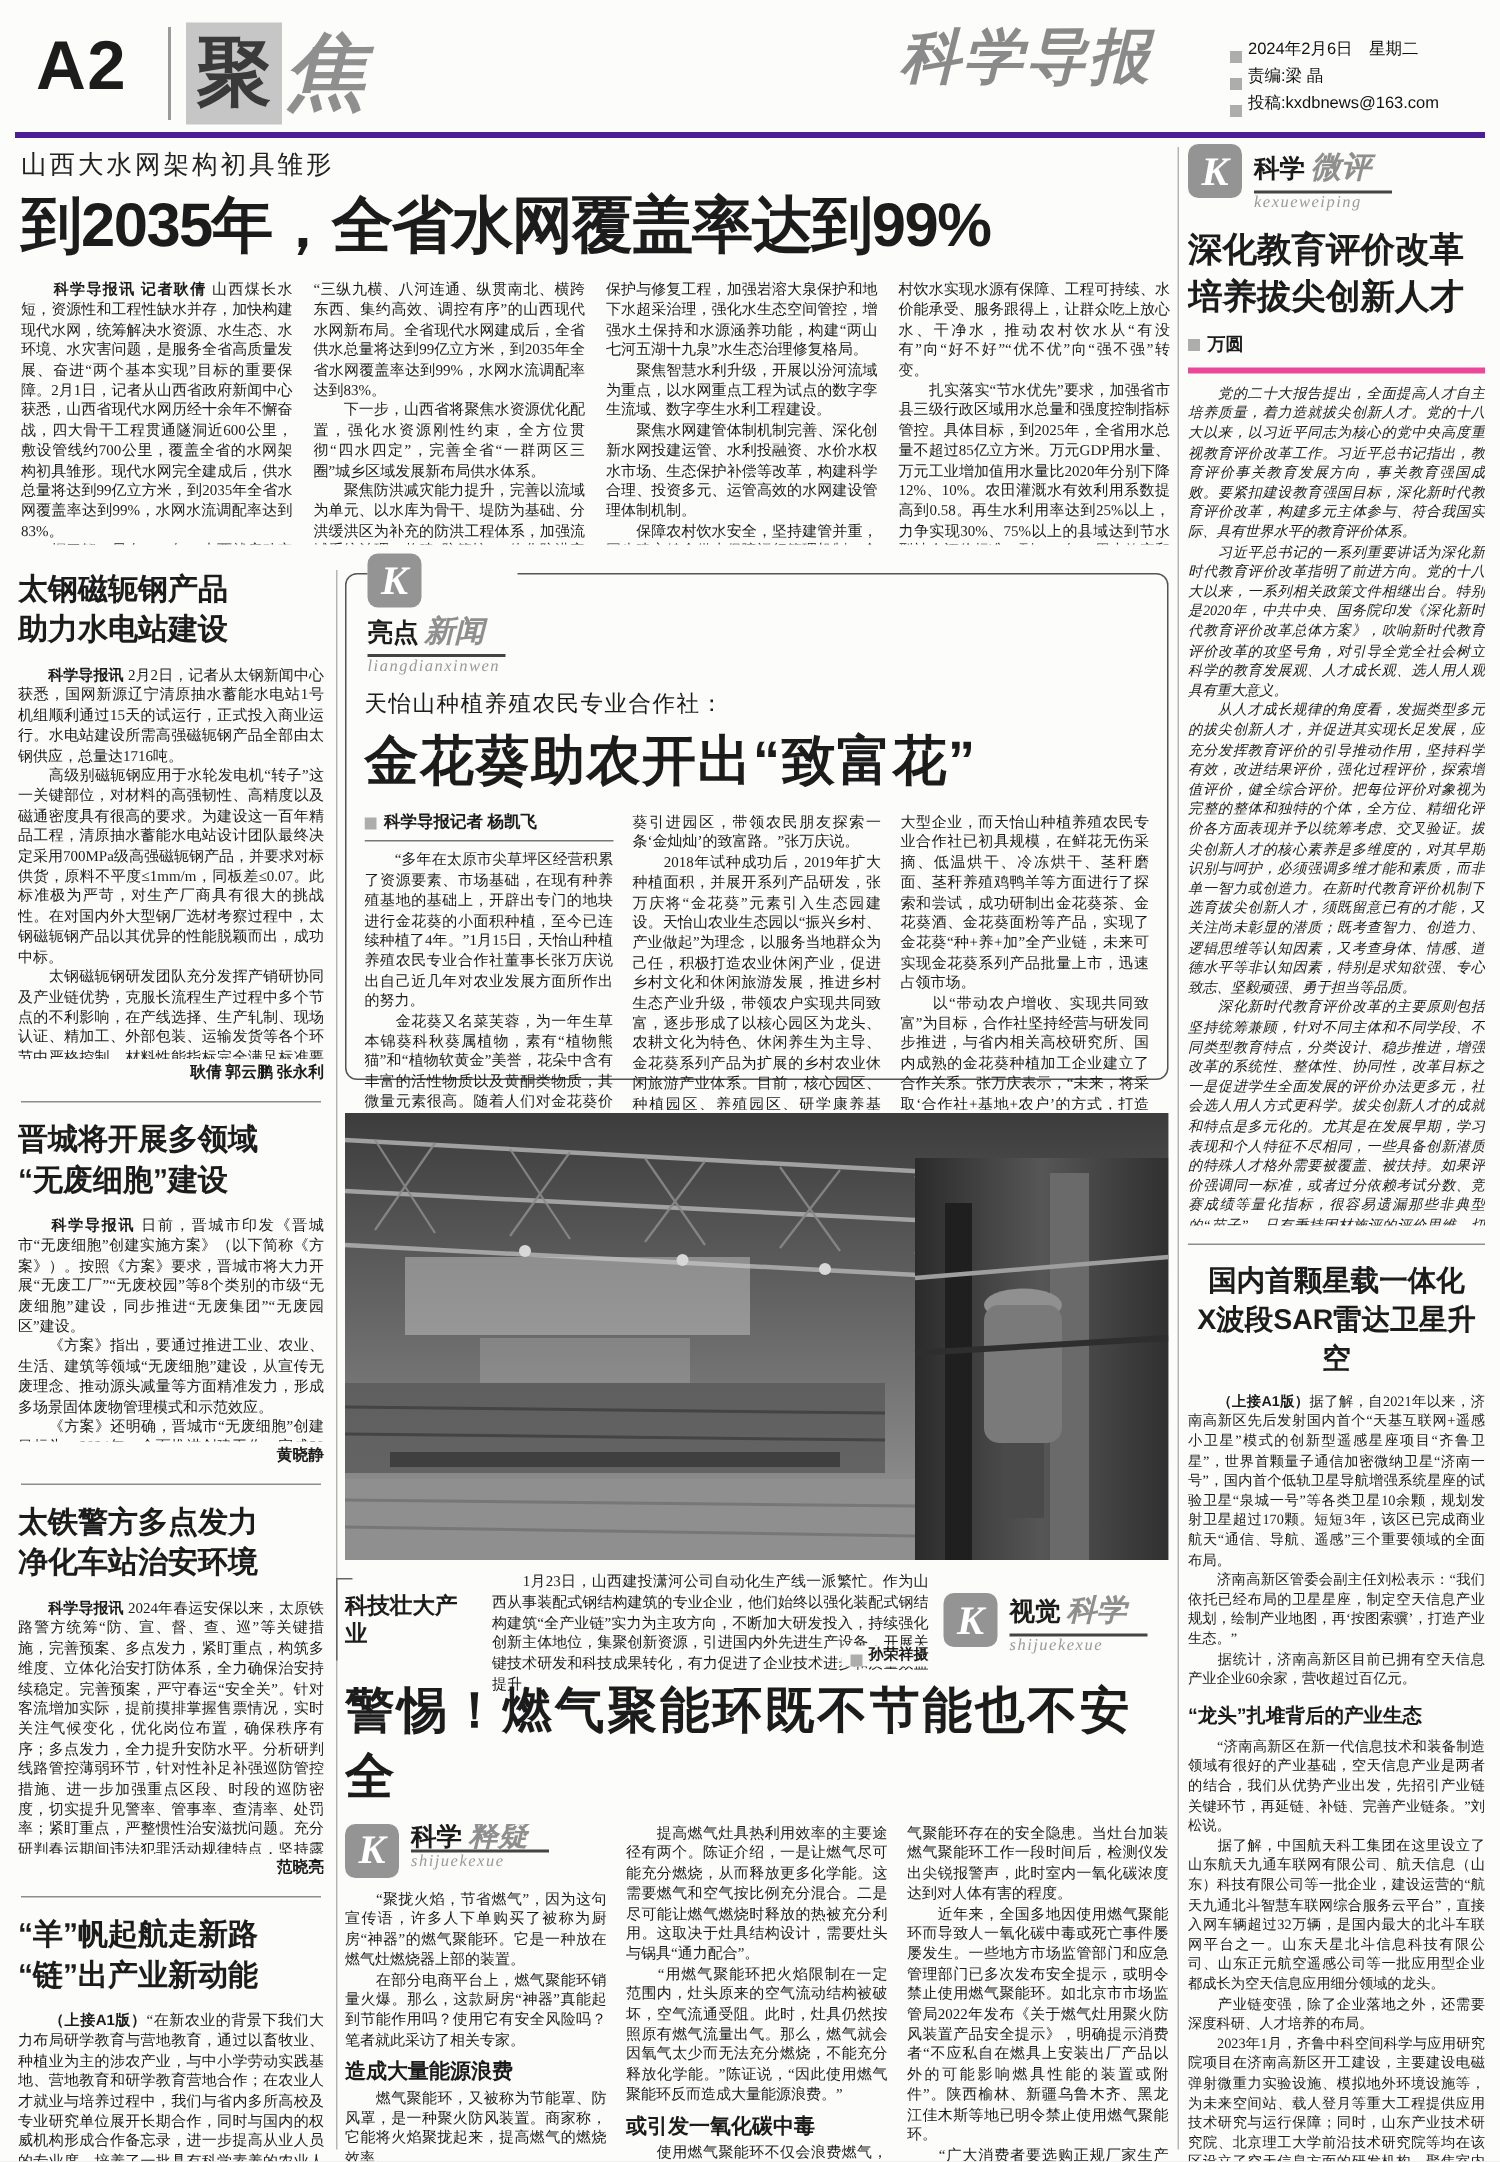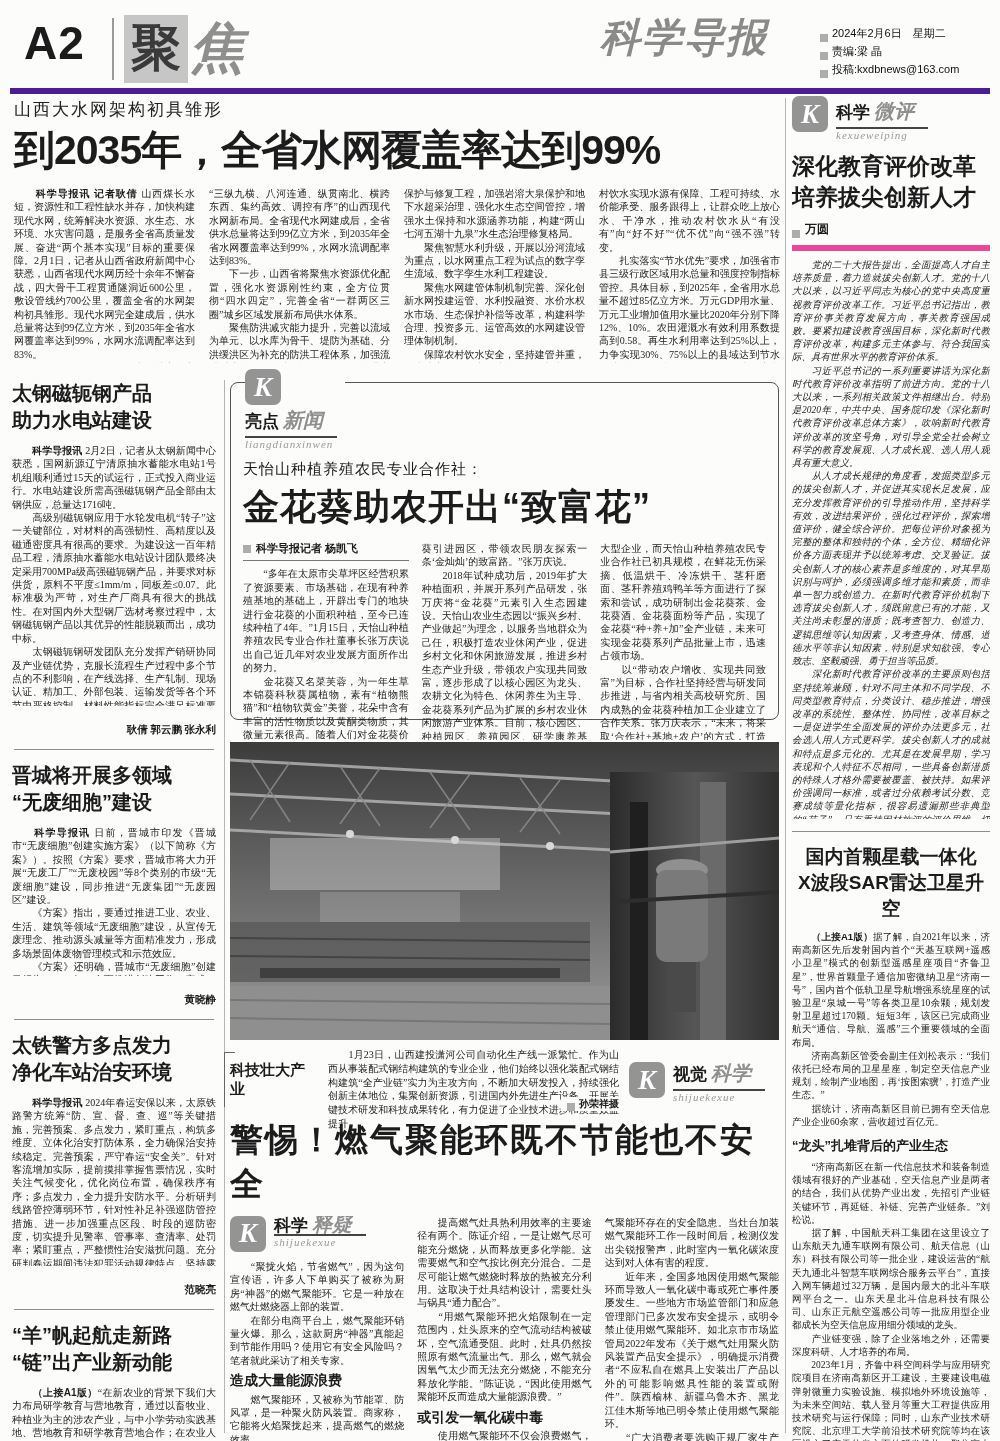--- a/index.html
+++ b/index.html
@@ -2,21 +2,21 @@
 <html><head>
 <meta charset="utf-8">
 <style>
   html,body{margin:0;padding:0;background:#e8e8e8;}
   .page{position:relative;width:1000px;height:1441px;background:#fcfcfb;overflow:hidden;
         font-family:"Liberation Serif","DejaVu Serif",serif;color:#1c1c1c;margin:0 auto;}
   .sans{font-family:"Liberation Sans","DejaVu Sans",sans-serif;}
   .preline{white-space:pre-line;}
   .just{text-align:justify;}
   
-  .hdr{position:absolute;left:10px;top:10px;right:10px;height:78px;border-bottom:6px solid #4c1d95;}
+  .hdr{position:absolute;left:10px;top:10px;right:10px;height:78px;border-bottom:4px solid #4c1d95;}
   .pageno{position:absolute;left:14px;top:6px;font-size:46px;font-weight:bold;letter-spacing:1px;}
   .hdr-vrule{position:absolute;left:102px;top:8px;width:2px;height:62px;background:#9a9a9a;}
   .focus{position:absolute;left:114px;top:2px;display:flex;align-items:center;}
   .focus-box{width:64px;height:68px;background:#c6c6c6;display:flex;align-items:center;justify-content:center;
              font-size:50px;font-weight:900;color:#3a3a3a;}
   .focus-char2{font-size:54px;font-weight:bold;color:#8f8f8f;font-style:italic;margin-left:2px;}
   .masthead{position:absolute;right:222px;top:0;font-size:40px;font-weight:bold;font-style:italic;
             color:#8a8a8a;letter-spacing:2px;}
   .dateblock{position:absolute;right:2px;top:14px;width:168px;font-family:"Liberation Sans",sans-serif;
              font-size:11px;line-height:18px;color:#111;}
@@ -29,21 +29,21 @@
   .main-cols{display:flex;gap:14px;margin-top:12px;height:176px;overflow:hidden;}
   .main-cols .col{flex:1;font-size:10px;line-height:13.4px;}
   .lead{font-weight:bold;font-family:"Liberation Sans",sans-serif;}
   
   .vrule-l{position:absolute;left:224px;top:380px;bottom:8px;width:1px;background:#b5b5b5;}
   .vrule-r{position:absolute;left:785px;top:98px;bottom:8px;width:1px;background:#b5b5b5;}
   
   .left-rail{position:absolute;left:12px;top:378px;width:204px;bottom:0;overflow:hidden;}
   .lr-title{font-size:20px;font-weight:800;line-height:27px;margin:2px 0 10px;}
   .lr-body{font-size:10px;line-height:13.4px;overflow:hidden;}
-  .lr-byline{text-align:right;font-weight:bold;font-size:10.5px;margin-top:17px;}
+  .lr-byline{text-align:right;font-weight:bold;font-size:10.5px;margin-top:2px;}
   .lr-hr{border:none;border-top:1px solid #8d8d8d;margin:12px 2px;}
   
   .klogo{width:36px;height:36px;background:#949494;border-radius:7px;color:#fff;display:flex;align-items:center;
          justify-content:center;font-size:27px;font-weight:bold;font-style:italic;flex:0 0 auto;}
   .brand{display:flex;align-items:flex-start;gap:8px;}
   .brand-txt .line1{display:flex;align-items:baseline;gap:4px;border-bottom:2px solid #444;padding:2px 14px 2px 0;}
   .brand-n1{font-size:17px;font-weight:800;font-family:"Liberation Sans",sans-serif;}
   .brand-n2{font-size:20px;font-weight:bold;font-style:italic;color:#8f8f8f;}
   .brand-py{font-size:11px;font-style:italic;color:#9a9a9a;letter-spacing:1px;}
   
@@ -70,22 +70,22 @@
   
   .gas{position:absolute;left:230px;top:1118px;width:549px;bottom:0;overflow:hidden;}
   .gas-headline{font-size:33px;font-weight:900;letter-spacing:2px;line-height:44px;}
   .gas-cols{display:flex;gap:13px;margin-top:10px;height:262px;overflow:hidden;}
   .gas-cols .col{flex:1;font-size:10px;line-height:13.4px;}
   .gas-brand{margin-bottom:8px;}
   .subhead{font-size:14px;font-weight:800;font-family:"Liberation Sans",sans-serif;margin:7px 0 5px;}
   
   .right-rail{position:absolute;left:792px;top:96px;width:198px;bottom:0;overflow:hidden;}
   .rr-headline{font-size:23px;font-weight:800;line-height:31px;margin:10px 0 8px;}
-  .rr-author{display:flex;align-items:flex-end;gap:5px;font-weight:bold;font-size:12px;
-             border-bottom:6px solid #ec4899;padding-bottom:7px;margin-bottom:8px;font-family:"Liberation Sans",sans-serif;}
+  .rr-author{display:flex;align-items:center;gap:5px;font-weight:bold;font-size:12px;
+             border-bottom:4px solid #ec4899;padding-bottom:7px;margin-bottom:8px;font-family:"Liberation Sans",sans-serif;}
   .rr-body{font-size:9.5px;line-height:13.2px;font-style:italic;max-height:560px;overflow:hidden;}
   .rr-hr{border:none;border-top:1px solid #8d8d8d;margin:12px 0;}
   .sar-headline{font-size:19px;font-weight:800;line-height:26px;margin-bottom:8px;text-align:center;}
   .sar-body{font-size:9.5px;line-height:13.2px;}
   .sar-sub{font-size:13px;font-weight:800;font-family:"Liberation Sans",sans-serif;margin:8px 0 6px;}
 </style>
 </head>
 <body>
 
 <div class="page">

